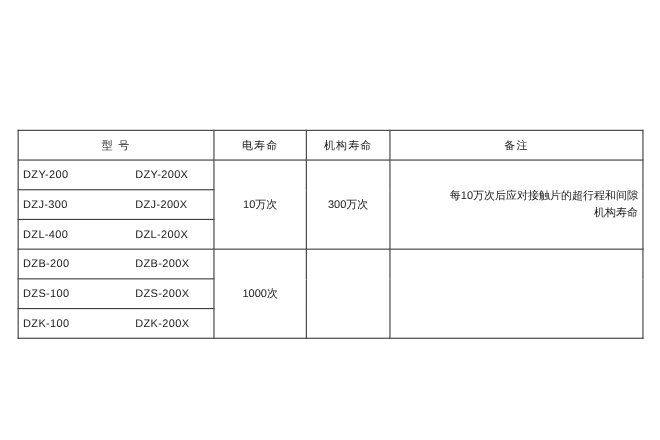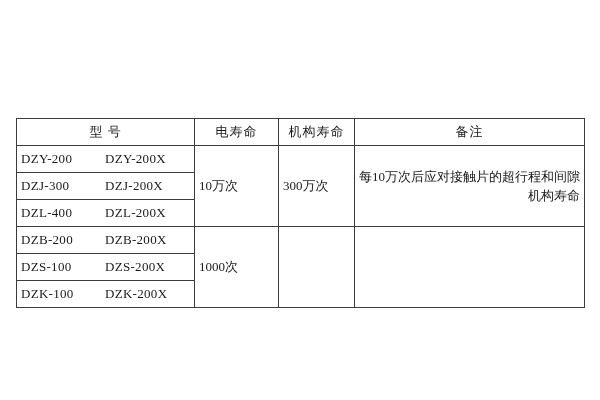--- a/index.html
+++ b/index.html
@@ -22,42 +22,42 @@
   .spec-table {
     position: absolute;
     left: 16px;
     top: 118px;
     width: 568px;
     border-collapse: collapse;
     table-layout: fixed;
   }
   .spec-table td {
     border: 1px solid #3b3b3b;
-    font-size: 13px;
+    font-size: 10px;
     line-height: 1.5;
     padding: 0 4px;
     height: 26px;
     vertical-align: middle;
     color: #1a1a1a;
-    font-family: Liberation Serif, serif;
   }
   .head-cell {
     text-align: center;
     letter-spacing: 1px;
   }
   .model-cell {
     text-align: left;
     padding-left: 14px;
     letter-spacing: 0.3px;
   }
   .model-cell .m1 {
     display: inline-block;
-    width: 84px;
+    width: 102px;
   }
   .center-cell {
+    text-align: center;
   }
   .note-cell {
     text-align: right;
     padding-left: 14px;
     vertical-align: top;
     padding-top: 6px;
     line-height: 1.9;
   }
   .note-cell .nline {
     display: block;

